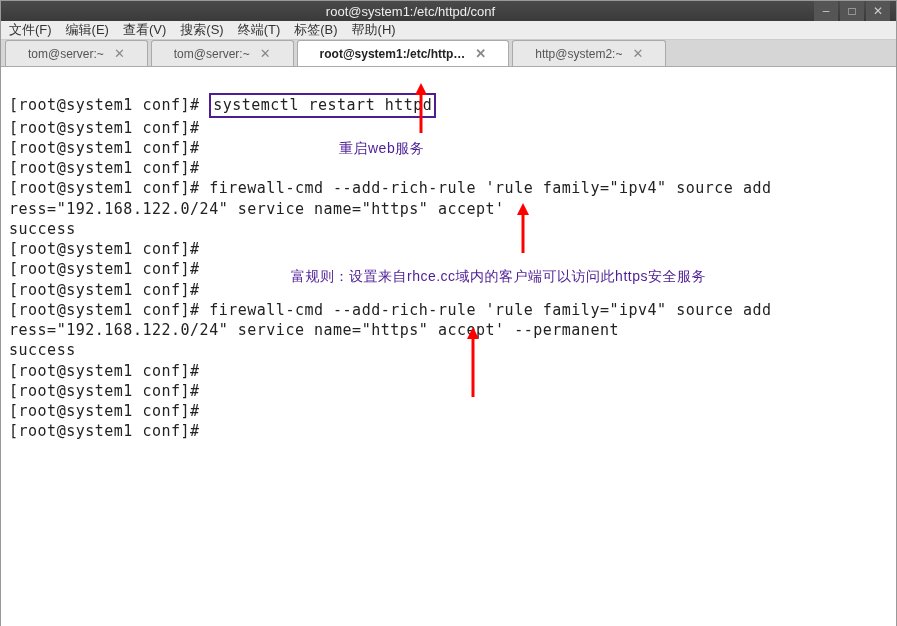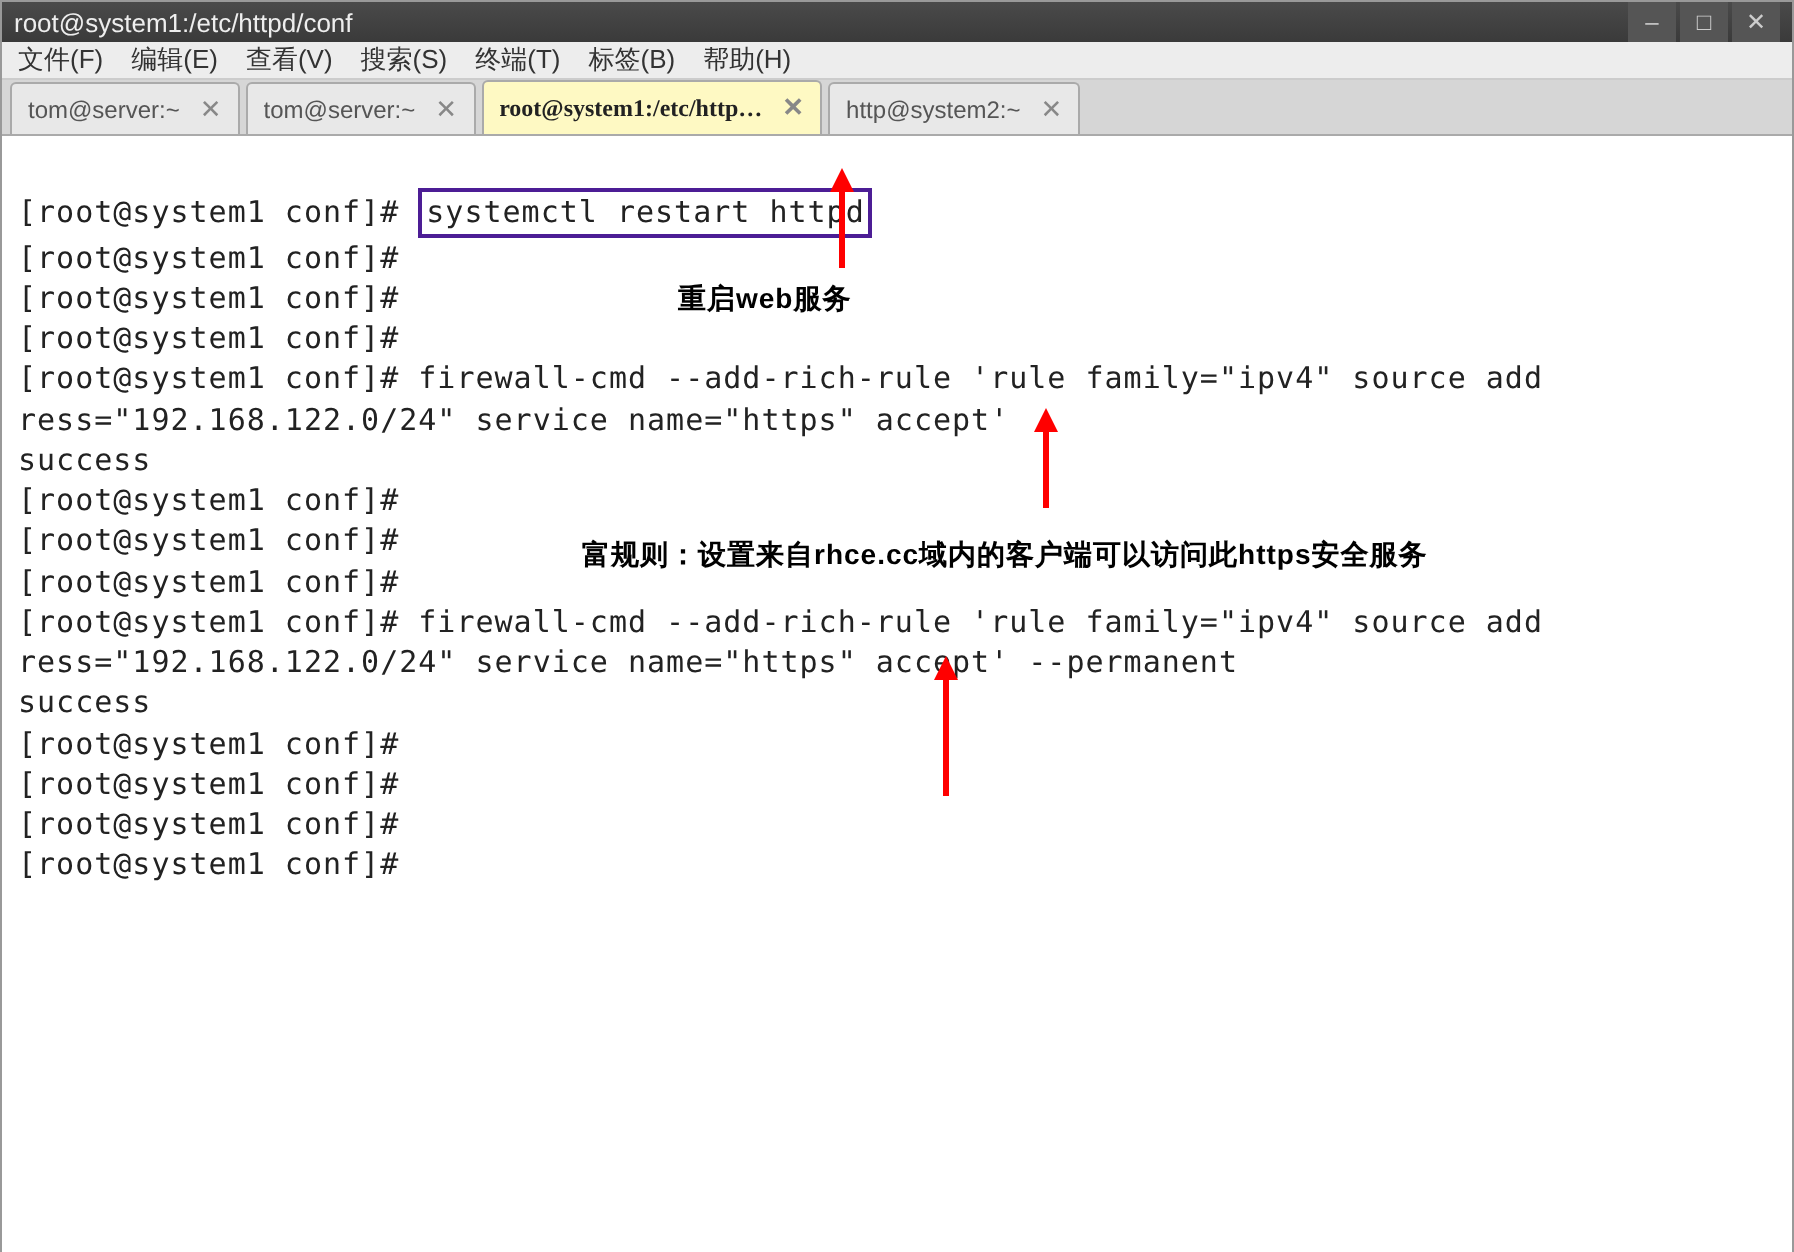--- a/index.html
+++ b/index.html
@@ -1,31 +1,31 @@
 <!DOCTYPE html>
 <html><head>
 <meta charset="utf-8">
 <style>
 * { box-sizing: border-box; margin: 0; padding: 0; }
 body { font-family: sans-serif; width: 897px; height: 626px; background: #fff; position: relative; overflow: hidden; }
 .window { width: 100%; height: 100%; display: flex; flex-direction: column; border: 1px solid #999; }
 .titlebar { background: linear-gradient(#4a4a4a, #3a3a3a); color: #eee; height: 28px; display: flex; align-items: center; padding: 0 6px; font-size: 13px; }
-.titlebar-title { flex: 1; text-align: left; }
+.titlebar-title { flex: 1; text-align: center; }
 .win-controls { display: flex; gap: 2px; }
 .win-btn { width: 24px; height: 20px; background: #555; color: #ccc; display: flex; align-items: center; justify-content: center; font-size: 12px; cursor: pointer; }
 .menubar { background: #ededed; border-bottom: 1px solid #ccc; height: 28px; display: flex; align-items: center; padding: 0 8px; font-size: 13px; color: #333; }
 .menu-item { margin-right: 14px; cursor: pointer; }
 .tabbar { background: #d6d6d6; height: 32px; display: flex; align-items: flex-end; padding: 0 4px; border-bottom: 1px solid #aaa; }
-.tab { background: #e8e8e8; border: 1px solid #aaa; border-bottom: none; border-radius: 3px 3px 0 0; padding: 5px 8px; margin-right: 3px; font-size: 12px; color: #555; display: flex; align-items: center; max-width: 220px; cursor: pointer; }
-.tab.active { background: #fef9c3; color: #222; font-weight: bold; font-family: Liberation Serif, serif; }
+.tab { background: #e8e8e8; border: 1px solid #aaa; border-bottom: none; border-radius: 3px 3px 0 0; padding: 5px 22px; margin-right: 3px; font-size: 12px; color: #555; display: flex; align-items: center; max-width: 220px; cursor: pointer; }
+.tab.active { background: #ffffff; color: #222; font-weight: bold; }
 .tab-label { overflow: hidden; text-overflow: ellipsis; white-space: nowrap; }
 .tab-close { margin-left: 10px; color: #888; font-size: 13px; cursor: pointer; }
 .terminal { flex: 1; background: #fff; position: relative; padding: 6px 8px; font-family: "DejaVu Sans Mono", monospace; font-size: 15px; color: #222; line-height: 1.35; letter-spacing: 0.5px; white-space: pre-wrap; word-break: break-all; }
 .redbox { border: 2px solid #4c1d95; padding: 0 2px; display: inline-block; }
-.annotation { position: absolute; color: #000000; font-family: sans-serif; font-size: 14px; font-weight: bold; pointer-events: none; }
+.annotation { position: absolute; color: #4c1d95; font-family: sans-serif; font-size: 14px; font-weight: normal; pointer-events: none; }
 .arrow { position: absolute; pointer-events: none; }
 </style>
 </head>
 <body>
 
 <div class="window">
 
   <div class="titlebar">
     <span class="titlebar-title">root@system1:/etc/httpd/conf</span>
     <div class="win-controls">

